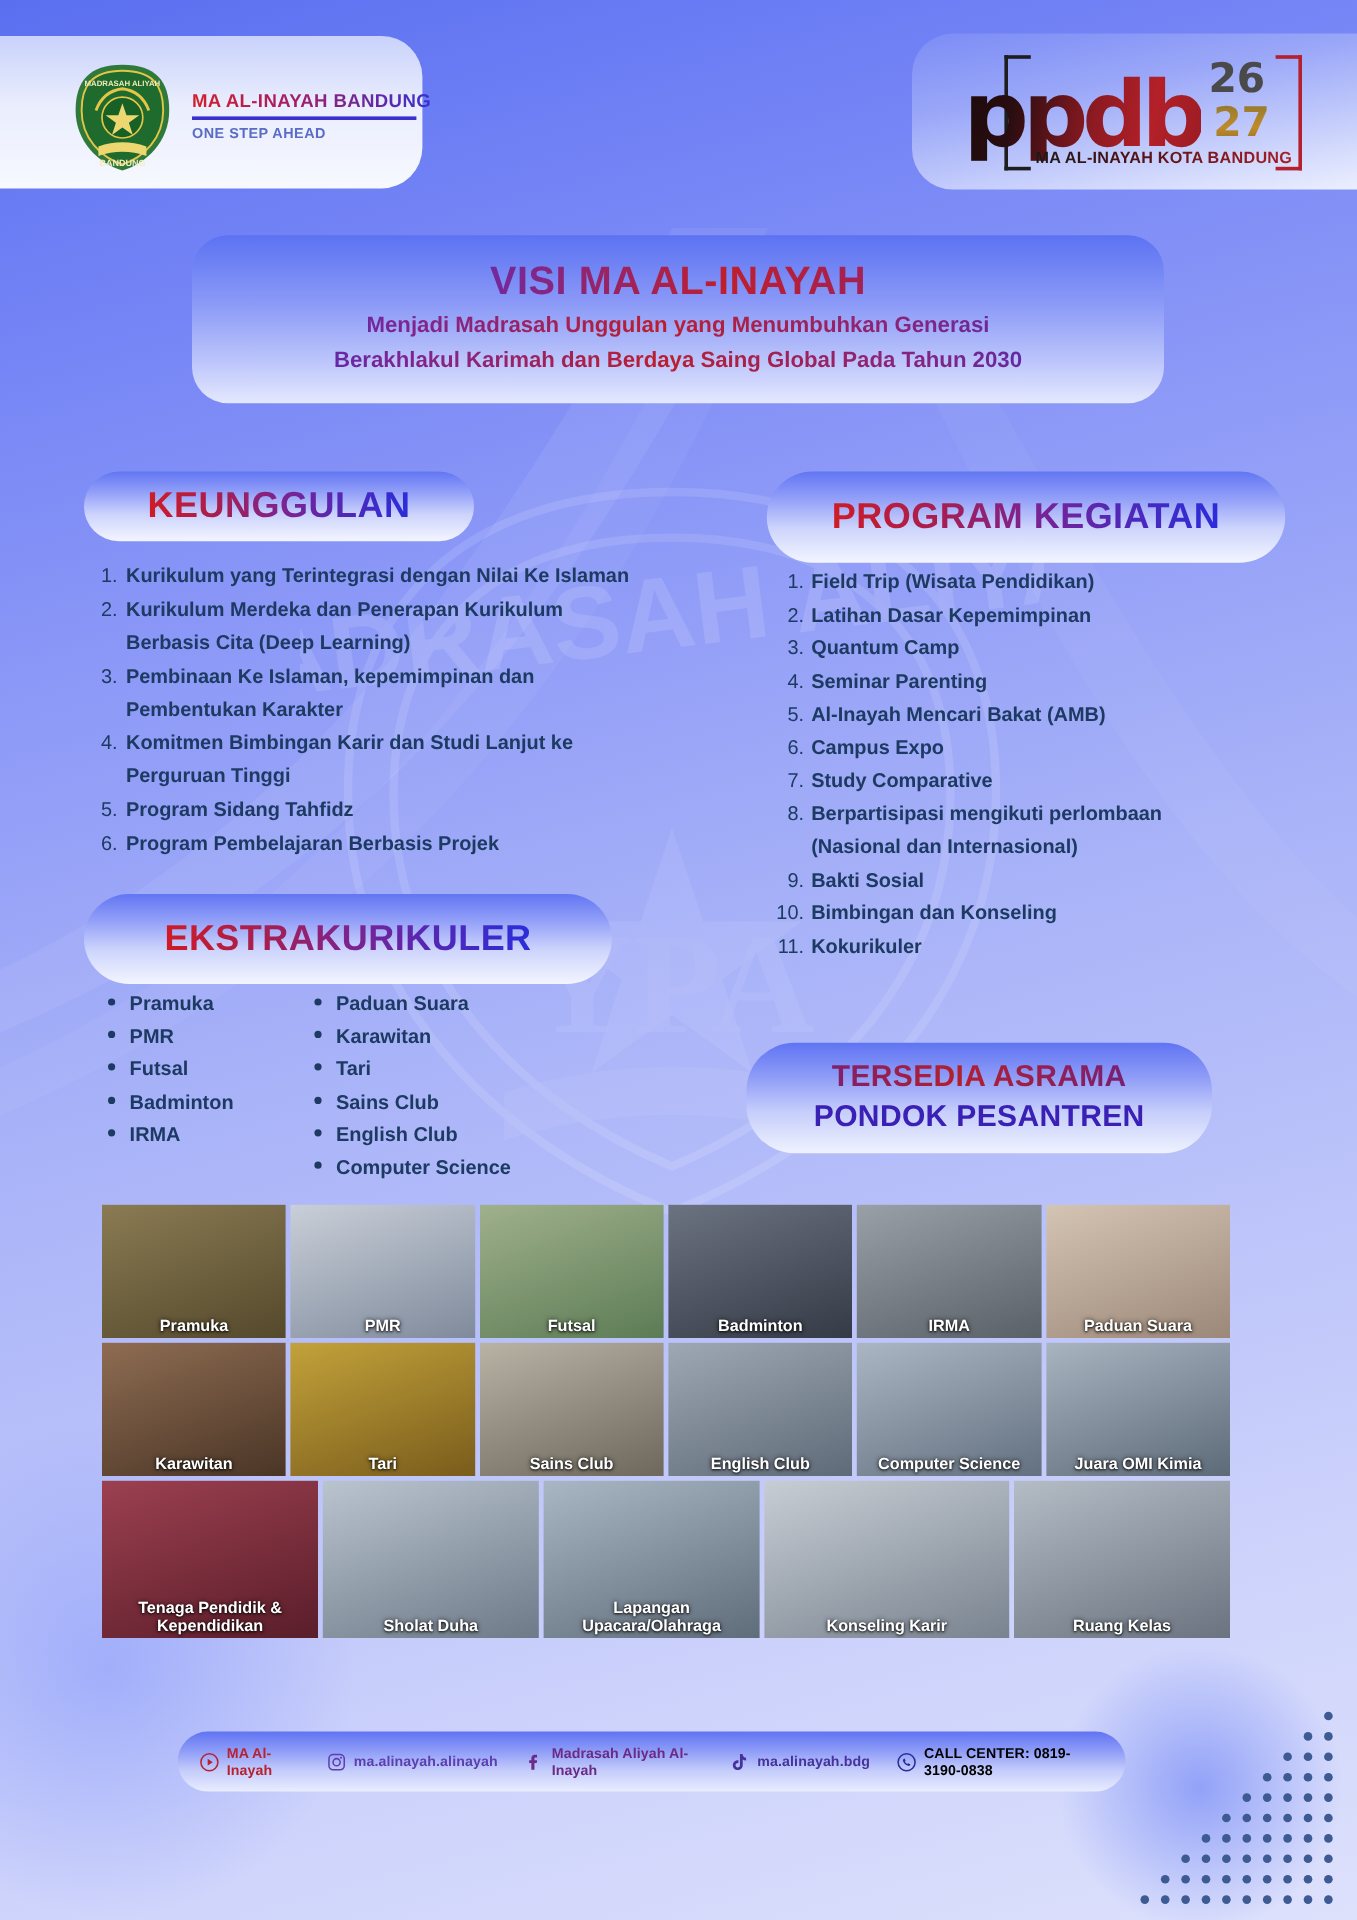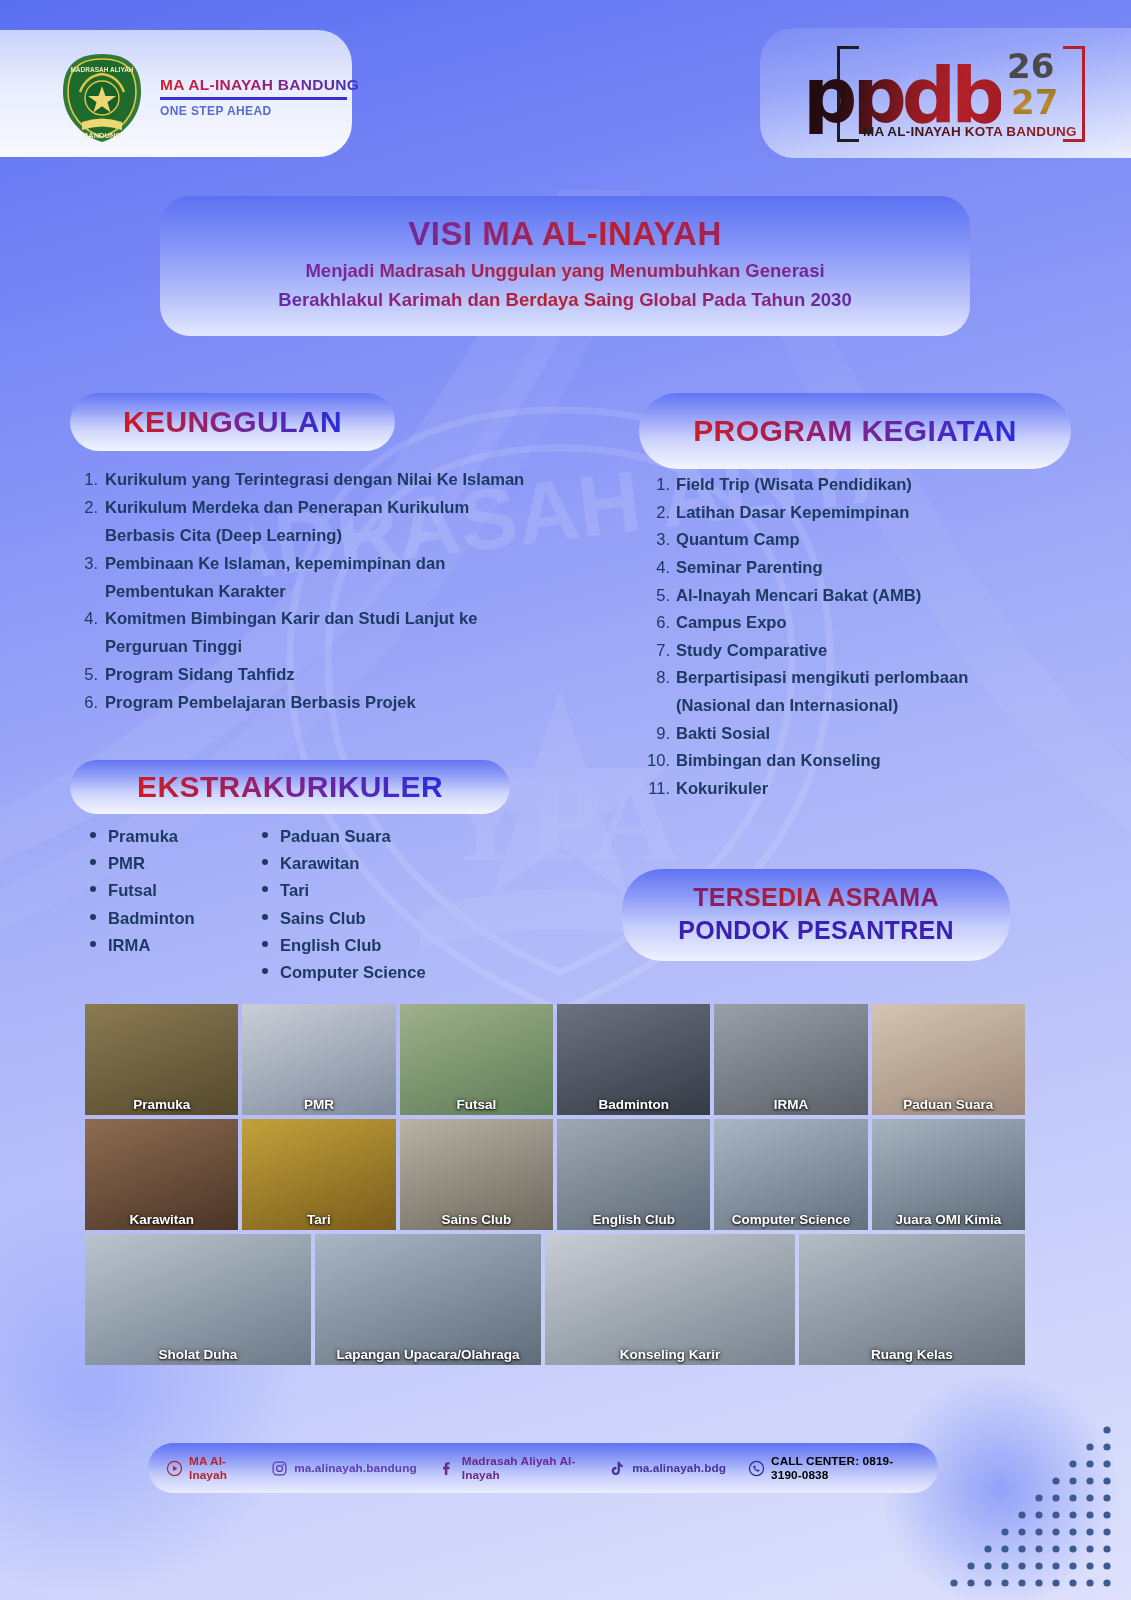--- a/index.html
+++ b/index.html
@@ -116,21 +116,21 @@
     background: linear-gradient(180deg, #6276f3 0%, #93a0f8 30%, #cdd4fc 62%, #f3f5ff 100%);
     display: flex; align-items: center; justify-content: center;
   }
   .pill-text {
     font-size: 30px; font-weight: 800; letter-spacing: .4px;
     background: linear-gradient(90deg, #cf1b26 0%, #a51f52 28%, #7b2392 52%, #5228b6 74%, #2a2ddb 100%);
     -webkit-background-clip: text; background-clip: text; color: transparent;
   }
   #pill-keunggulan   { left: 70px;  top: 393px; width: 325px; height: 58px; }
   #pill-program      { left: 639px; top: 393px; width: 432px; height: 76px; }
-  #pill-ekstra       { left: 70px;  top: 745px; width: 440px; height: 54px; margin-top: 15px; }
+  #pill-ekstra       { left: 70px;  top: 745px; width: 440px; height: 75px; }
 
   #panel-asrama {
     position: absolute; left: 622px; top: 835px; width: 388px; height: 92px;
     border-radius: 40px; text-align: center;
     background: linear-gradient(180deg, #5f74f3 0%, #8d9bf7 30%, #c5cdfb 62%, #eff2ff 100%);
     margin-top: 34px;
   }
   #asrama-line1 {
     padding-top: 14px; font-size: 25px; font-weight: 800; letter-spacing: .3px;
     background: linear-gradient(90deg, #5a2096 0%, #b41f2c 45%, #5a2096 100%);
@@ -432,20 +432,24 @@
         <div class="photo-caption" style="white-space: pre-line;">English Club</div>
       </div>
       <div class="photo-cell" style="background: linear-gradient(160deg, rgb(170, 182, 196) 0%, rgb(99, 112, 127) 100%);">
         <div class="photo-caption" style="white-space: pre-line;">Computer Science</div>
       </div>
       <div class="photo-cell" style="background: linear-gradient(160deg, rgb(168, 180, 192) 0%, rgb(93, 106, 120) 100%);">
         <div class="photo-caption" style="white-space: pre-line;">Juara OMI Kimia</div>
       </div>
     </div>
     <div class="grid-row">
+      <div class="photo-cell" style="background: linear-gradient(160deg, rgb(156, 64, 80) 0%, rgb(90, 29, 42) 100%);">
+        <div class="photo-caption" style="white-space: pre-line;">Tenaga Pendidik &amp;
+Kependidikan</div>
+      </div>
       <div class="photo-cell" style="background: linear-gradient(160deg, rgb(185, 196, 207) 0%, rgb(110, 122, 136) 100%);">
         <div class="photo-caption" style="white-space: pre-line;">Sholat Duha</div>
       </div>
       <div class="photo-cell" style="background: linear-gradient(160deg, rgb(169, 182, 195) 0%, rgb(95, 108, 122) 100%);">
         <div class="photo-caption" style="white-space: pre-line;">Lapangan Upacara/Olahraga</div>
       </div>
       <div class="photo-cell" style="background: linear-gradient(160deg, rgb(199, 205, 212) 0%, rgb(121, 131, 143) 100%); padding-left: 24px;">
         <div class="photo-caption" style="white-space: pre-line;">Konseling Karir</div>
       </div>
       <div class="photo-cell" style="background: linear-gradient(160deg, rgb(180, 188, 198) 0%, rgb(106, 115, 127) 100%);">
@@ -461,21 +465,21 @@
         <path d="M10,8 L16,12 L10,16 Z" fill="#b72230"></path>
       </svg>
       <span class="footer-label">MA Al-Inayah</span>
     </div>
     <div class="footer-item fi-instagram">
       <svg viewBox="0 0 24 24" class="footer-icon">
         <rect x="3" y="3" width="18" height="18" rx="5" fill="none" stroke="#5b3fae" stroke-width="1.8"></rect>
         <circle cx="12" cy="12" r="4.2" fill="none" stroke="#5b3fae" stroke-width="1.8"></circle>
         <circle cx="17.2" cy="6.8" r="1.2" fill="#5b3fae"></circle>
       </svg>
-      <span class="footer-label">ma.alinayah.bandung</span>
+      <span class="footer-label">ma.alinayah.alinayah</span>
     </div>
     <div class="footer-item fi-facebook">
       <svg viewBox="0 0 24 24" class="footer-icon">
         <path d="M14.8,3.2h-2.6c-2.4,0-4,1.7-4,4.2v2.2H5.6v3.4h2.6v8h3.6v-8h2.7l0.5-3.4h-3.2V7.8c0-0.9,0.3-1.3,1.2-1.3h2Z" fill="#6a2a86"></path>
       </svg>
       <span class="footer-label">Madrasah Aliyah Al-Inayah</span>
     </div>
     <div class="footer-item fi-tiktok">
       <svg viewBox="0 0 24 24" class="footer-icon">
         <path d="M15.3,2.4h-3.1v13.1c0,1.5-1.2,2.6-2.6,2.6s-2.6-1.2-2.6-2.6s1.2-2.6,2.6-2.6c0.3,0,0.6,0,0.8,0.1V9.8c-0.3,0-0.6-0.1-0.8-0.1c-3.2,0-5.8,2.6-5.8,5.8s2.6,5.8,5.8,5.8s5.8-2.6,5.8-5.8V8.8c1.1,0.8,2.5,1.3,4,1.3V6.9C17.3,6.9,15.3,5,15.3,2.4z" fill="#46329b"></path>

